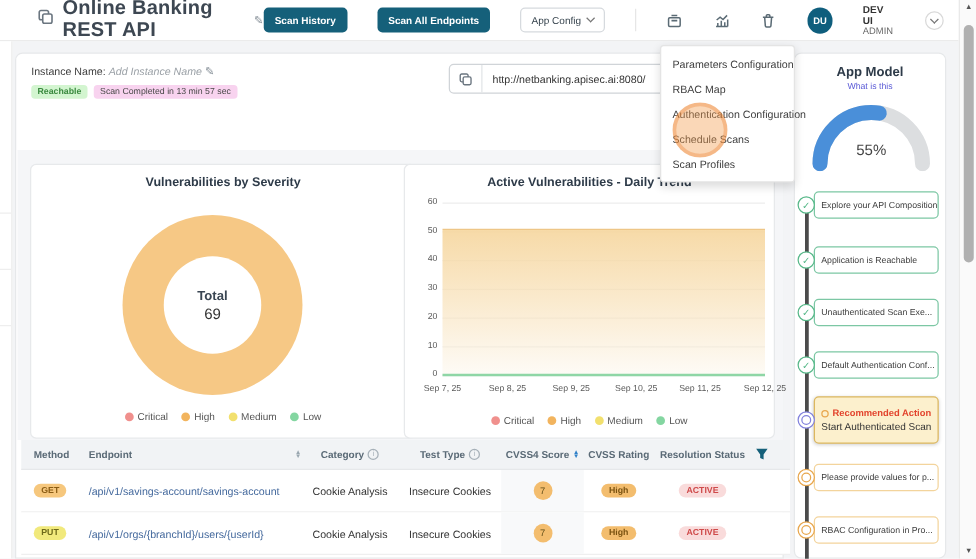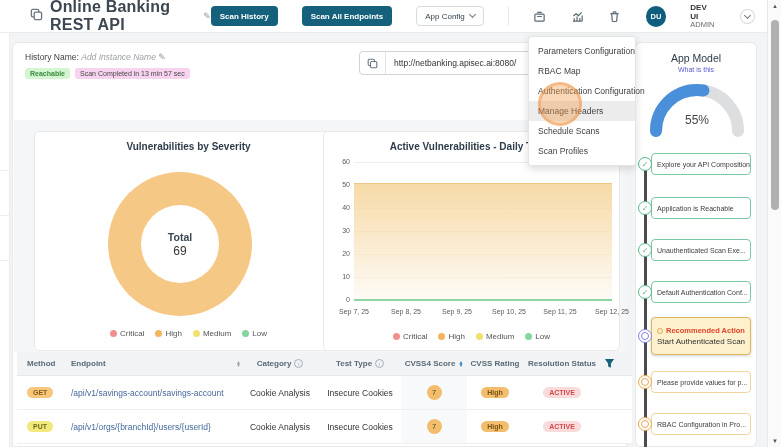--- a/index.html
+++ b/index.html
@@ -47,21 +47,21 @@
   .tab { display:flex; align-items:center; gap:4px; font-size:10px; font-weight:bold; color:#2f3e4e; height:100%; position:relative; }
   .tab.active { color:#d64a33; }
   .tab.active::after { content:""; position:absolute; left:0; right:0; bottom:-1px; height:2px; background:#d64a33; }
   .info { width:9px; height:9px; border:1px solid #a6b0b8; border-radius:50%; display:inline-flex; align-items:center; justify-content:center; flex:none; }
   .info::after { content:"i"; font-size:6px; color:#a6b0b8; font-weight:normal; }
 
   
   .charts-strip { position:absolute; left:1px; top:77px; width:613px; height:232px; background:#f5f6f8; }
   .panel { position:absolute; background:#fff; border:1px solid #e7e9eb; border-radius:5px; }
   .panel-title { position:absolute; top:9px; left:0; width:100%; text-align:center; font-size:10px; font-weight:bold; color:#2e3b49; }
-  #donut-panel { left:20px; top:11px; width:309px; height:220px; }
+  #donut-panel { left:10px; top:11px; width:309px; height:220px; }
   #trend-panel { left:309px; top:11px; width:297px; height:220px; }
 
   .donut { position:absolute; left:73px; top:40px; width:144px; height:144px; border-radius:50%; background:#f6c885; display:flex; align-items:center; justify-content:center; }
   .donut-hole { width:78px; height:78px; border-radius:50%; background:#fff; display:flex; flex-direction:column; align-items:center; justify-content:center; gap:1px; }
   .donut-total-label { font-size:10.5px; font-weight:bold; color:#3a4653; }
   .donut-total-value { font-size:12px; color:#333; }
   .legend { position:absolute; left:0; width:100%; display:flex; justify-content:center; gap:11px; }
   .legend-item { display:flex; align-items:center; gap:3px; font-size:8px; color:#555; }
   .ldot { width:7px; height:7px; border-radius:50%; flex:none; }
   .c-critical { background:#f0908d; } .c-high { background:#f2b45e; } .c-medium { background:#f2e06e; } .c-low { background:#84d6a1; }
@@ -87,21 +87,21 @@
   .m-get { background:#f6c77d; color:#8a5c14; }
   .m-put { background:#f1e97c; color:#6f6a1a; }
   .ep-link { color:#44699d; }
   .score-dot { width:15px; height:15px; border-radius:50%; background:#f3bd6e; color:#5c4a16; font-size:7.5px; display:flex; align-items:center; justify-content:center; }
   .r-high { background:#f3bd6e; color:#7a5210; }
   .s-active { background:#f9dbdb; color:#cf4b4b; border-radius:8px; }
   .cvss-col { background:#f8f9fa; height:100%; display:flex; align-items:center; justify-content:center; }
 
   
   .model-card { position:absolute; left:635px; top:42px; width:122px; height:405px; background:#fff; border:1px solid #e6e8ea; border-radius:6px; }
-  .model-title { position:absolute; top:9px; width:100%; text-align:center; font-size:10.5px; font-weight:normal; color:#2e3b49; }
+  .model-title { position:absolute; top:9px; width:100%; text-align:center; font-size:10.5px; font-weight:bold; color:#2e3b49; }
   .model-link { position:absolute; top:23px; width:100%; text-align:center; font-size:7px; color:#5b5bd6; }
   .gauge-wrap { position:absolute; left:11px; top:38px; width:100px; height:58px; }
   .gauge-pct { position:absolute; left:0; top:32px; width:100px; text-align:center; font-size:12px; color:#454545; }
   .tl-line { position:absolute; left:8px; top:121px; width:2.5px; height:284px; background:#4b4b4b; }
   .step { position:absolute; left:15px; width:100px; }
   .step-box { border-radius:4px; background:#fff; display:flex; align-items:center; height:22px; padding:0 5px; font-size:7px; color:#3c3c3c; white-space:nowrap; overflow:hidden;text-align:right; }
   .b-done { border:1px solid #7cc7a4; }
   .b-pending { border:1px solid #f3d49c; }
   .b-reco { border:1px solid #dcb75e; background:#fcf0cd; height:38px; flex-direction:column; align-items:flex-start; justify-content:center; gap:2px; box-shadow:0 1px 3px rgba(0,0,0,.18); }
   .reco-tag { display:flex; align-items:center; gap:3px; font-size:7.5px; font-weight:bold; color:#e2432c; }
@@ -180,21 +180,21 @@
 </div>
 
 <div class="side-strip">
   <div class="strip-line" style="top:137px"></div>
   <div class="strip-line" style="top:182px"></div>
   <div class="strip-line" style="top:227px"></div>
 </div>
 
 <div class="main-card">
   <div class="inst-label">
-    <span>History Name:</span>
+    <span>Instance Name:</span>
     <span class="inst-placeholder">Add Instance Name</span>
     <span class="pencil">✎</span>
   </div>
   <div class="badges">
     <span class="badge badge-green">Reachable</span>
     <span class="badge badge-pink">Scan Completed in 13 min 57 sec</span>
   </div>
   <div class="url-box">
     <span class="url-copy">
       <svg viewBox="0 0 14 14">
@@ -408,21 +408,20 @@
   <div class="step" style="top:370px">
     <span class="dot d-orange" style="top:4px"></span>
     <div class="step-box b-pending">RBAC Configuration in Pro...</div>
   </div>
 </div>
 
 <div class="menu">
   <div class="menu-item">Parameters Configuration</div>
   <div class="menu-item">RBAC Map</div>
   <div class="menu-item">Authentication Configuration</div>
-  <div class="menu-item highlight">Manage Headers</div>
   <div class="menu-item">Schedule Scans</div>
   <div class="menu-item">Scan Profiles</div>
 </div>
 <div class="click-ring"></div>
 
 <div class="page-scroll">
   <div class="sb-arrow" style="top:3px">▲</div>
   <div class="sb-thumb"></div>
   <div class="sb-arrow" style="bottom:3px">▼</div>
 </div>

